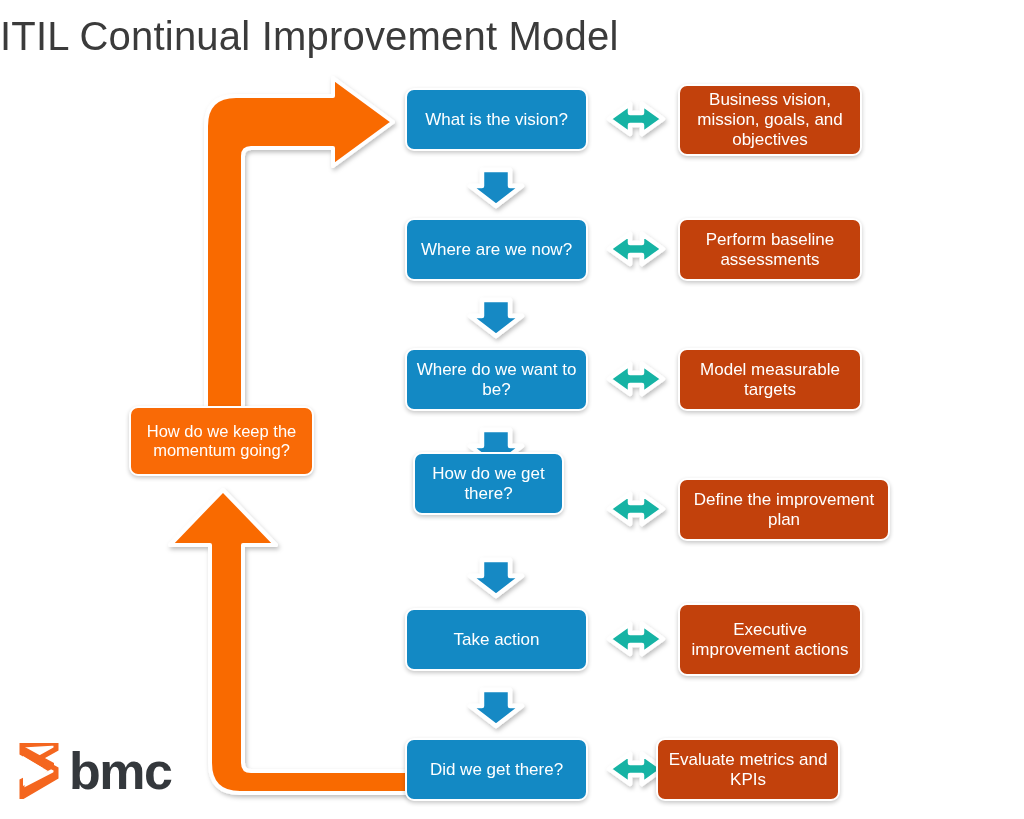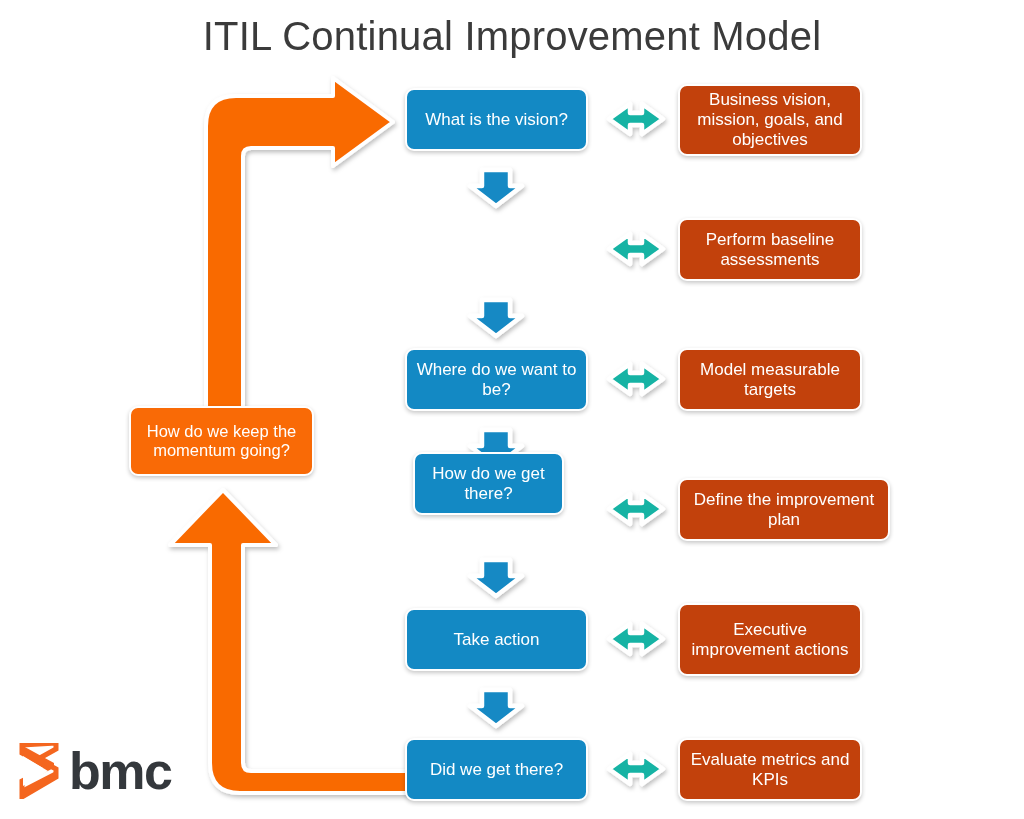--- a/index.html
+++ b/index.html
@@ -19,21 +19,21 @@
     background: #ffffff;
     overflow: hidden;
   }
 
   
   #page-title {
     position: absolute;
     left: 0;
     top: 14px;
     width: 1024px;
-    text-align: center;
+    text-align: left;
     font-size: 40px;
     font-weight: 400;
     color: #3b3b3b;
     letter-spacing: 0.2px;
     font-family: "Liberation Sans", sans-serif;
   }
 
   
   #arrow-layer {
     position: absolute;
@@ -160,20 +160,23 @@
       <path d="M 609,379 L 630,364 L 630,373 L 642,373 L 642,364 L 663,379 L 642,394 L 642,385 L 630,385 L 630,394 Z" fill="#14b3a4" stroke="#ffffff" stroke-width="4.5" stroke-linejoin="round"></path>
       <path d="M 609,509 L 630,494 L 630,503 L 642,503 L 642,494 L 663,509 L 642,524 L 642,515 L 630,515 L 630,524 Z" fill="#14b3a4" stroke="#ffffff" stroke-width="4.5" stroke-linejoin="round"></path>
       <path d="M 609,639 L 630,624 L 630,633 L 642,633 L 642,624 L 663,639 L 642,654 L 642,645 L 630,645 L 630,654 Z" fill="#14b3a4" stroke="#ffffff" stroke-width="4.5" stroke-linejoin="round"></path>
       <path d="M 609,769 L 630,754 L 630,763 L 642,763 L 642,754 L 663,769 L 642,784 L 642,775 L 630,775 L 630,784 Z" fill="#14b3a4" stroke="#ffffff" stroke-width="4.5" stroke-linejoin="round"></path>
     </g>
   </svg>
 
   <div class="node node-stage" style="left:405px; top:88px; width:183px; height:63px;">
     <span>What is the vision?</span>
   </div>
+  <div class="node node-stage" style="left:405px; top:218px; width:183px; height:63px;">
+    <span>Where are we now?</span>
+  </div>
   <div class="node node-stage" style="left:405px; top:348px; width:183px; height:63px;">
     <span>Where do we want to be?</span>
   </div>
   <div class="node node-stage" style="left:405px; top:452px; width:151px; height:63px;margin-left:8px;">
     <span>How do we get there?</span>
   </div>
   <div class="node node-stage" style="left:405px; top:608px; width:183px; height:63px;">
     <span>Take action</span>
   </div>
   <div class="node node-stage" style="left:405px; top:738px; width:183px; height:63px;">
@@ -188,21 +191,21 @@
   </div>
   <div class="node node-output" style="left:678px; top:348px; width:184px; height:63px;">
     <span>Model measurable targets</span>
   </div>
   <div class="node node-output" style="left:678px; top:478px; width:212px; height:63px;">
     <span>Define the improvement plan</span>
   </div>
   <div class="node node-output" style="left:678px; top:603px; width:184px; height:73px;">
     <span>Executive improvement actions</span>
   </div>
-  <div class="node node-output" style="left:678px; top:738px; width:184px; height:63px;align-items:center;">
+  <div class="node node-output" style="left:656px; top:738px; width:184px; height:63px;align-items:center;">
     <span>Evaluate metrics and KPIs</span>
   </div>
 
   <div class="node node-momentum" style="left:129px; top:406px; width:185px; height:70px;">
     <span>How do we keep the momentum going?</span>
   </div>
 
   <div id="bmc-logo">
     <svg class="mark" viewBox="0 0 42 56">
       <path d="M4 2 L4 10 L30 25 L4 38 L4 46 L4 54 L38 34 L38 26 L20 16 L38 6 L38 0 Z" fill="none" stroke="#f4661f" stroke-width="5" stroke-linejoin="miter"></path>

